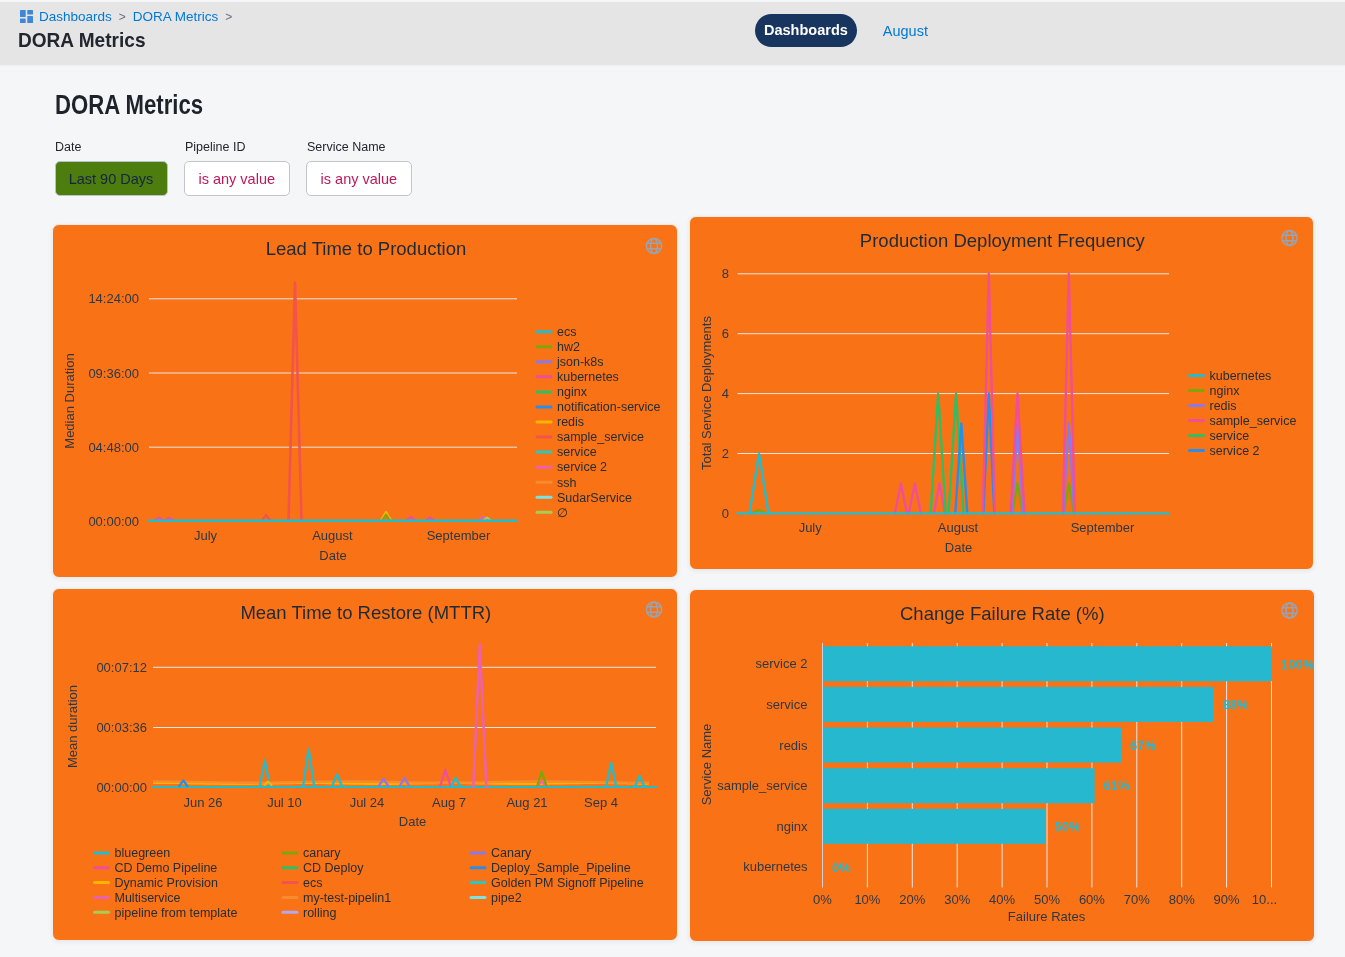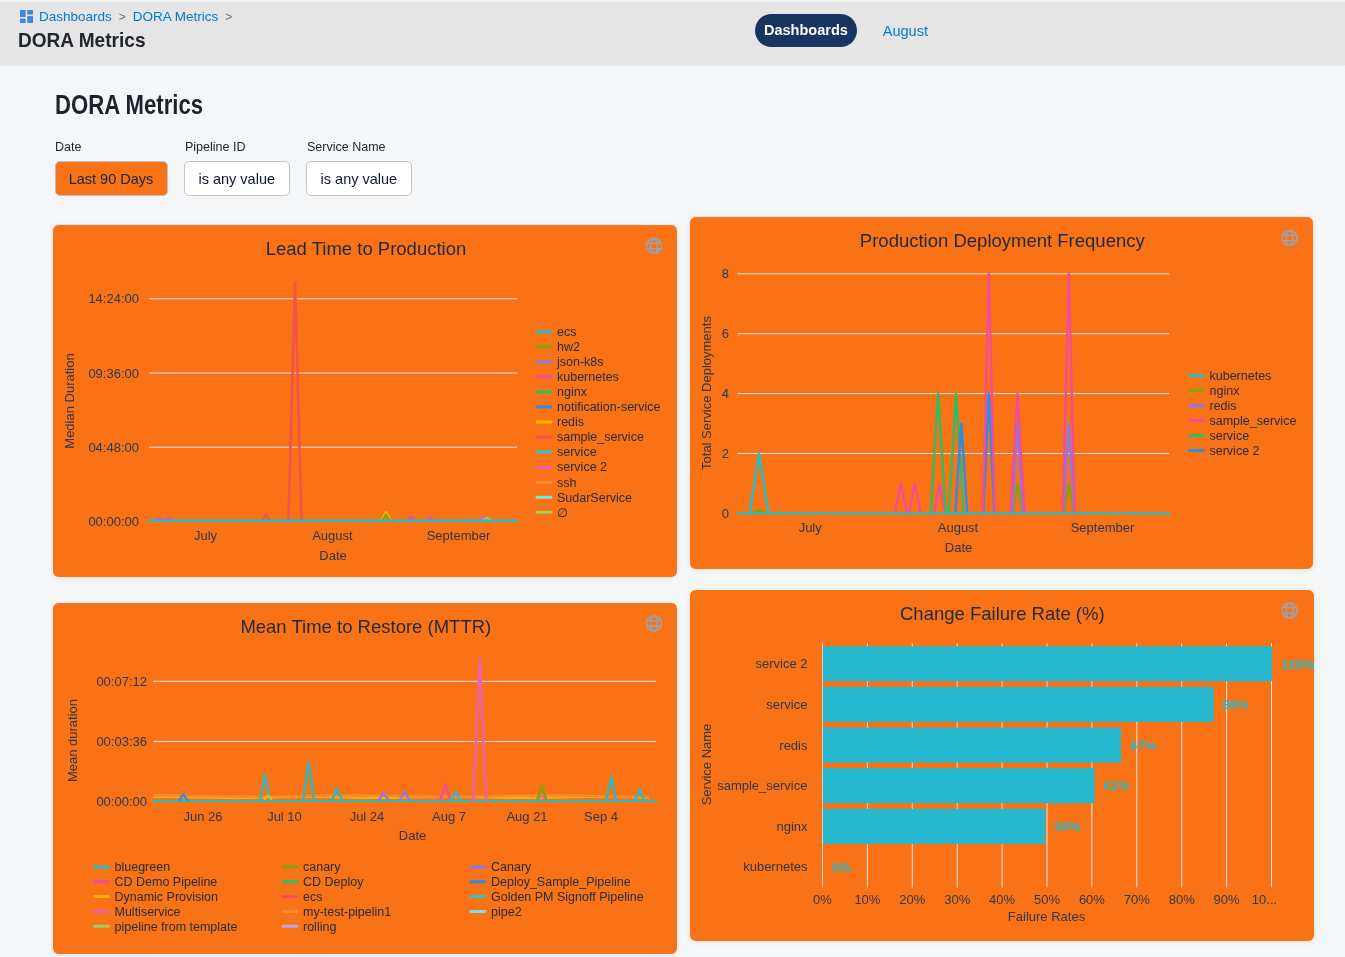--- a/index.html
+++ b/index.html
@@ -7,22 +7,22 @@
 .hdr { position:absolute; left:0; top:2px; width:1345px; height:63px; background:#e5e5e5; border-bottom:1px solid #E4E6E9; box-shadow:0 1px 2px rgba(40,41,61,.04); }
 .bc { position:absolute; left:20px; top:7px; display:flex; align-items:center; font-size:13.5px; }
 .bc a { color:#0278D5; text-decoration:none; }
 .bc .sep { color:#6B6D85; margin:0 7px; font-size:12px; }
 .htitle { position:absolute; left:18px; top:25.5px; font-size:20.5px; font-weight:bold; color:#22262E; transform:scaleX(.93); transform-origin:left top; }
 .tabs { position:absolute; left:755px; top:12px; display:flex; align-items:center; }
 .pill { background:#17355F; color:#fff; font-size:14.5px; font-weight:bold; border-radius:17px; height:33px; line-height:33px; padding:0 9px; }
 .folders { color:#0278D5; font-size:14.5px; margin-left:26px; }
 .h1 { position:absolute; left:55px; top:90px; font-size:27px; font-weight:bold; color:#1E222A; transform:scaleX(.82); transform-origin:left top; }
 .flabel { position:absolute; font-size:12.5px; color:#23262C; }
-.fbtn { position:absolute; top:161px; height:35px; border-radius:5px; font-size:14.5px; display:flex; align-items:center; justify-content:center; color:#0f172a; }
-.fbtn.date { left:54.5px; width:113px; background:#f97316; border:1px solid #B9C2CC; color:#16253F; }
+.fbtn { position:absolute; top:161px; height:35px; border-radius:5px; font-size:14.5px; display:flex; align-items:center; justify-content:center; color:#be185d; }
+.fbtn.date { left:54.5px; width:113px; background:#4d7c0f; border:1px solid #B9C2CC; color:#16253F; }
 .fbtn.plain { background:#fff; border:1px solid #C2C6CB; }
 .card { position:absolute; width:625.5px; background:#f97316; border-radius:7px; border:1px solid #ECEDF0; box-shadow:0 1px 4px rgba(40,41,61,.07); overflow:hidden; }
 </style></head>
 <body>
 <div id="page">
   <div class="hdr">
     <div class="bc">
         <svg width="13" height="13" viewBox="0 0 13 13">
           <g fill="#3D88D8">
             <rect x="0" y="0" width="5.7" height="7" rx="0.6"></rect>
@@ -154,21 +154,21 @@
         <text x="519.5" y="177.8" font-size="12.5" fill="#262D33">nginx</text>
         <line x1="499.5" y1="188.5" x2="513.5" y2="188.5" stroke="#8B79E8" stroke-width="3" stroke-linecap="round"></line>
         <text x="519.5" y="192.8" font-size="12.5" fill="#262D33">redis</text>
         <line x1="499.5" y1="203.5" x2="513.5" y2="203.5" stroke="#F04E98" stroke-width="3" stroke-linecap="round"></line>
         <text x="519.5" y="207.8" font-size="12.5" fill="#262D33">sample_service</text>
         <line x1="499.5" y1="218.5" x2="513.5" y2="218.5" stroke="#2FBF62" stroke-width="3" stroke-linecap="round"></line>
         <text x="519.5" y="222.8" font-size="12.5" fill="#262D33">service</text>
         <line x1="499.5" y1="233.5" x2="513.5" y2="233.5" stroke="#2A8DE8" stroke-width="3" stroke-linecap="round"></line>
         <text x="519.5" y="237.8" font-size="12.5" fill="#262D33">service 2</text>
       </svg></div>
-  <div class="card" style="left:52px; top:602px; height:353px;"><svg width="625.5" height="353" viewBox="0 0 625.5 353" font-family="Liberation Sans, sans-serif">
+  <div class="card" style="left:52px; top:588px; height:353px;"><svg width="625.5" height="353" viewBox="0 0 625.5 353" font-family="Liberation Sans, sans-serif">
         <text x="312.8" y="30" font-size="18.5" fill="#1F2A37" text-anchor="middle" font-weight="500">Mean Time to Restore (MTTR)</text>
         <g stroke="#9AA3B0" stroke-width="1.5" fill="none">
           <circle cx="601" cy="20.5" r="7.6"></circle>
           <ellipse cx="601" cy="20.5" rx="3.42" ry="7.6"></ellipse>
           <line x1="593.91" y1="17.76" x2="608.09" y2="17.76"></line>
           <line x1="593.91" y1="23.24" x2="608.09" y2="23.24"></line>
         </g>
         <line x1="100" y1="198.0" x2="603" y2="198.0" stroke="#E6E7E9" stroke-width="1"></line>
         <text x="94" y="202.5" font-size="13" fill="#2E3842" text-anchor="end" font-weight="normal">00:00:00</text>
         <line x1="100" y1="138.5" x2="603" y2="138.5" stroke="#E6E7E9" stroke-width="1"></line>

